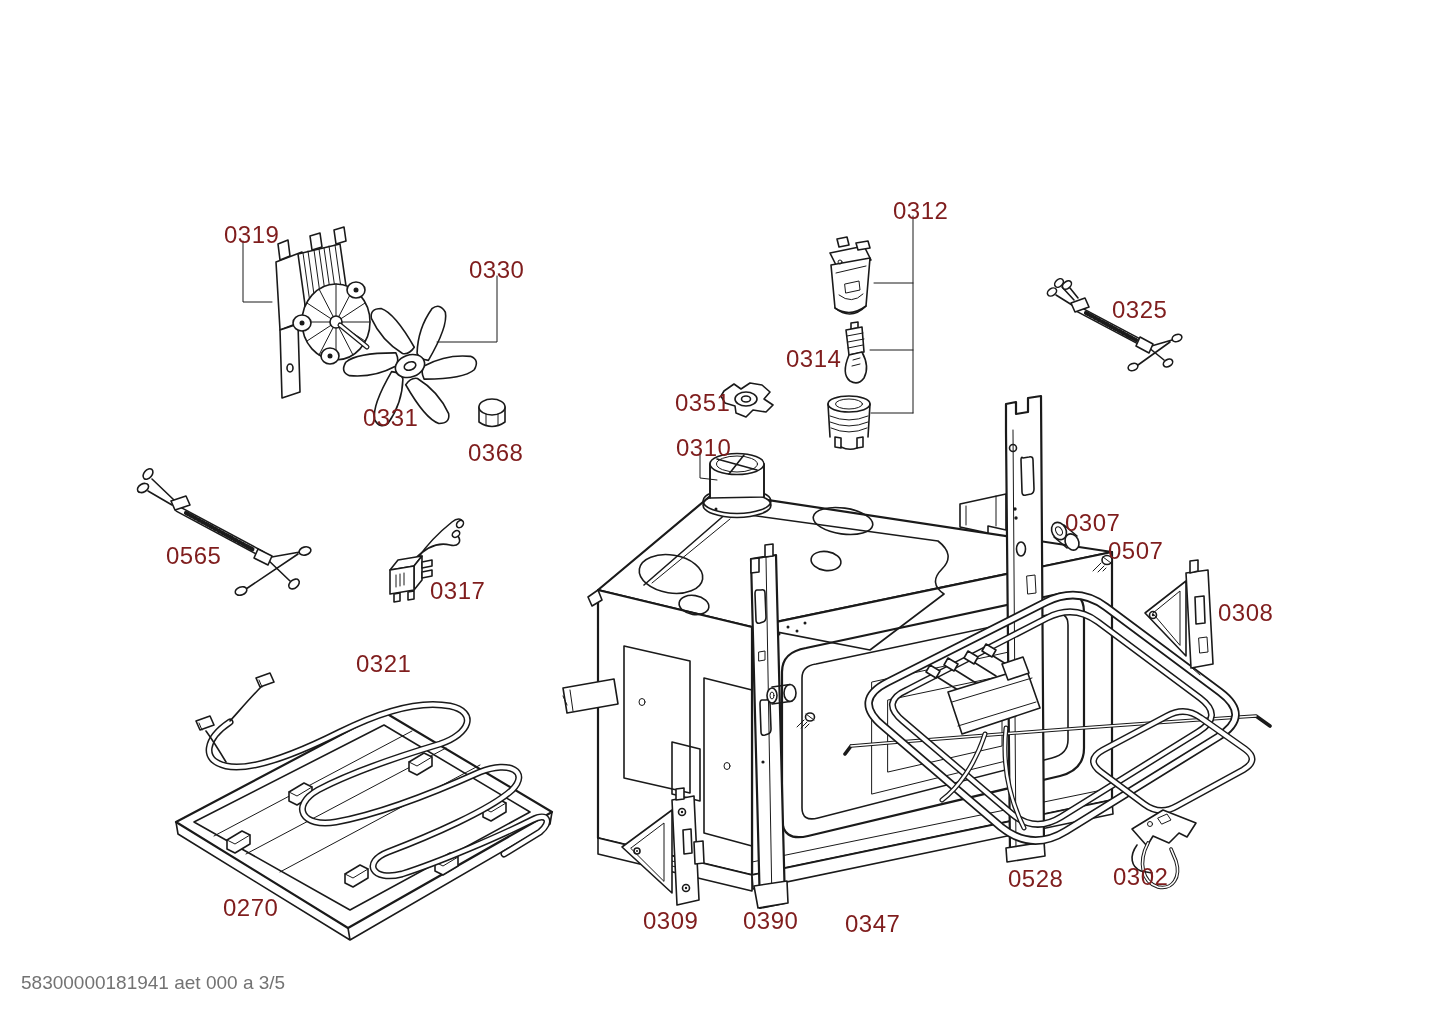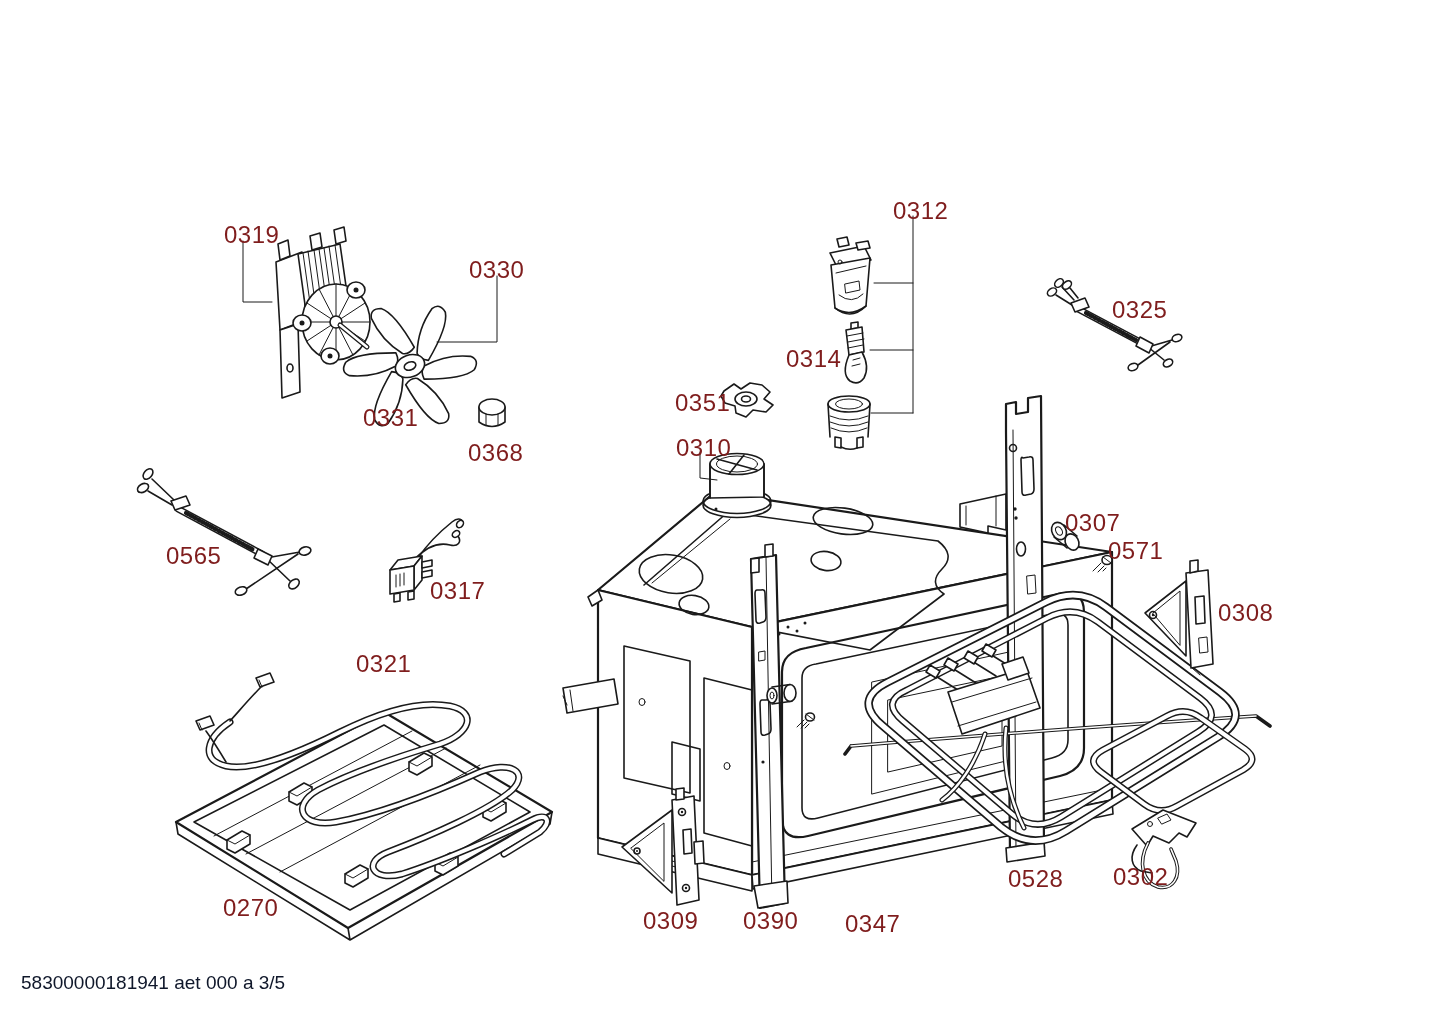--- a/index.html
+++ b/index.html
@@ -15,21 +15,21 @@
   .ti5{stroke:#ffffff;stroke-width:5;fill:none;}
   .to7{stroke:#1a1a1a;stroke-width:7;fill:none;}
   .ti4{stroke:#ffffff;stroke-width:4;fill:none;}
   .to5{stroke:#1a1a1a;stroke-width:5;fill:none;}
   .ti25{stroke:#ffffff;stroke-width:2.5;fill:none;}
   .to4{stroke:#1a1a1a;stroke-width:3.6;fill:none;}
   .ti2{stroke:#ffffff;stroke-width:1.6;fill:none;}
   .braid{stroke:#1a1a1a;stroke-width:4.2;fill:none;stroke-dasharray:2 2.6;}
   .dot{fill:#1a1a1a;stroke:none;}
   .plabel{position:absolute;font-size:24px;color:#7f1d1d;letter-spacing:0.5px;white-space:nowrap;}
-  .footer{position:absolute;left:21px;top:972px;font-size:19px;color:#0f172a;white-space:nowrap;}
+  .footer{position:absolute;left:21px;top:972px;font-size:19px;color:#737373;white-space:nowrap;}
 </style>
 </head>
 <body>
 
 <div id="page">
 
 <svg id="art" width="1442" height="1019" viewBox="0 0 1442 1019">
 
   <g>
     <path class="lnw" d="M276,262 L302,252 L306,320 L280,330 Z"></path>
@@ -331,21 +331,21 @@
 <div class="plabel" style="left:166px;top:542px">0565</div>
 <div class="plabel" style="left:430px;top:577px">0317</div>
 <div class="plabel" style="left:356px;top:650px">0321</div>
 <div class="plabel" style="left:223px;top:894px">0270</div>
 <div class="plabel" style="left:675px;top:389px">0351</div>
 <div class="plabel" style="left:676px;top:434px">0310</div>
 <div class="plabel" style="left:786px;top:345px">0314</div>
 <div class="plabel" style="left:893px;top:197px">0312</div>
 <div class="plabel" style="left:1112px;top:296px">0325</div>
 <div class="plabel" style="left:1065px;top:509px">0307</div>
-<div class="plabel" style="left:1108px;top:537px">0571</div>
+<div class="plabel" style="left:1108px;top:537px">0507</div>
 <div class="plabel" style="left:1218px;top:599px">0308</div>
 <div class="plabel" style="left:643px;top:907px">0309</div>
 <div class="plabel" style="left:743px;top:907px">0390</div>
 <div class="plabel" style="left:845px;top:910px">0347</div>
 <div class="plabel" style="left:1008px;top:865px">0528</div>
 <div class="plabel" style="left:1113px;top:863px">0302</div>
 
 <div class="footer">58300000181941 aet 000 a 3/5</div>
 
 </div>

